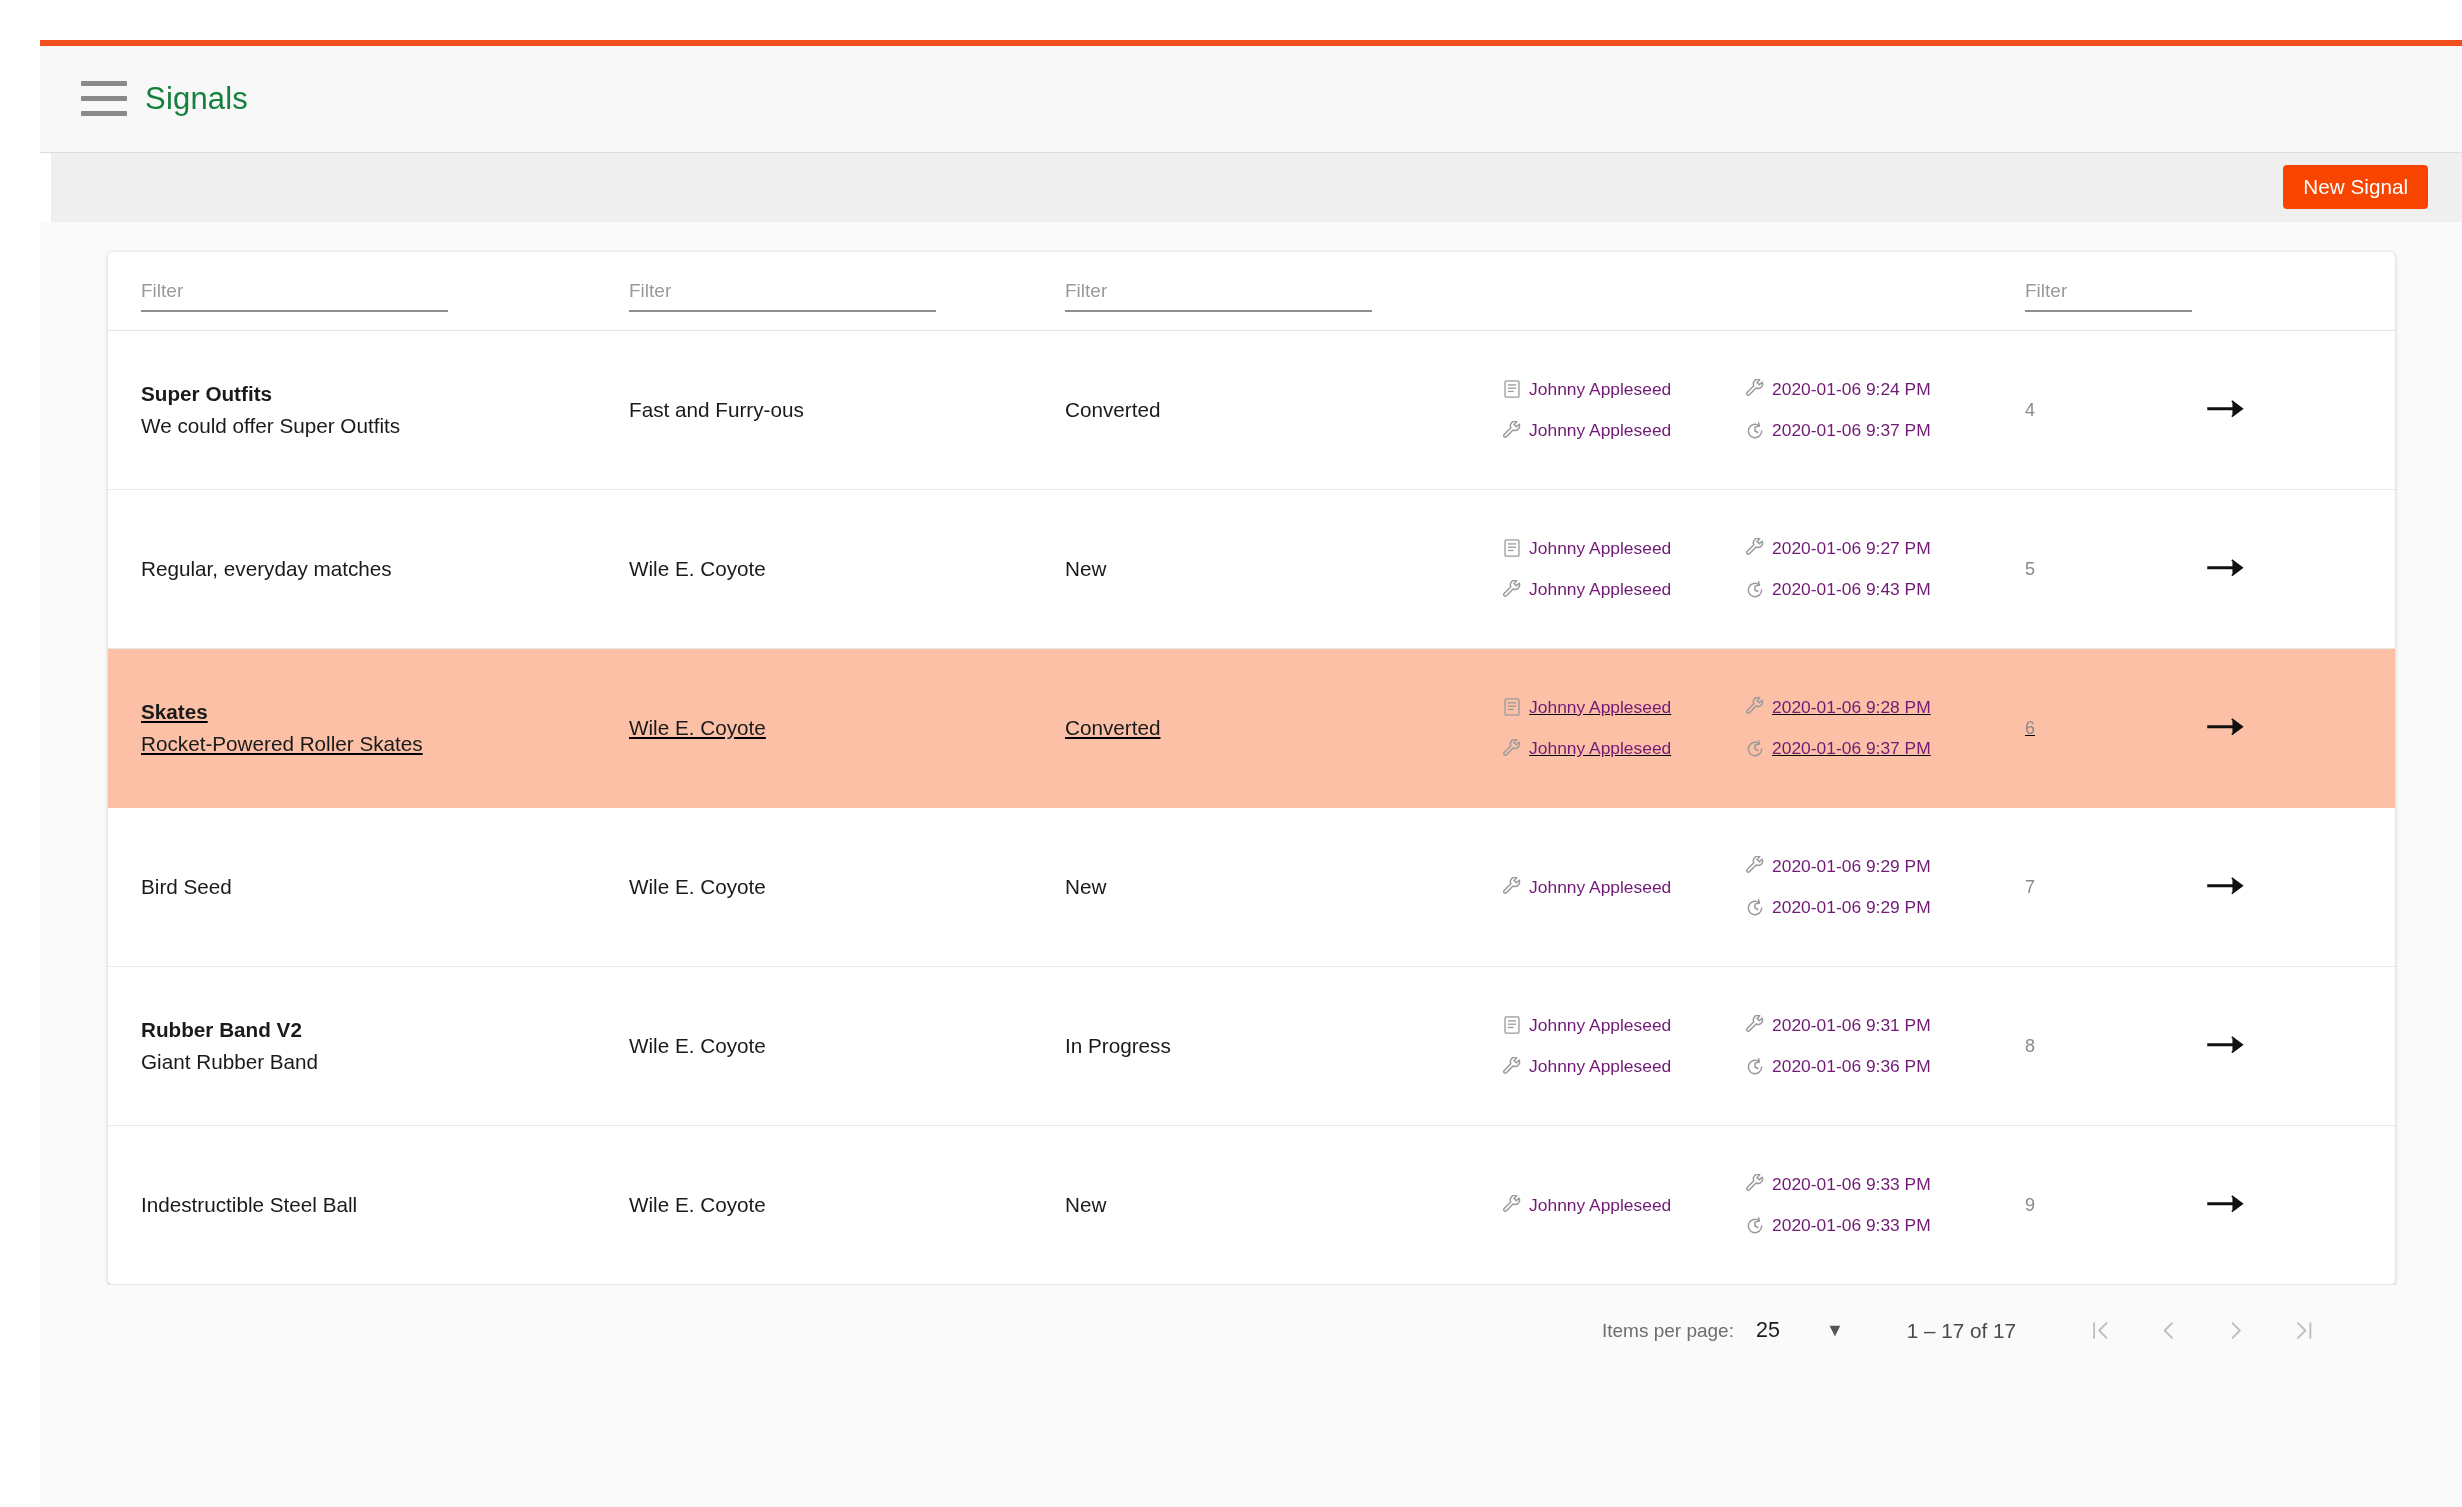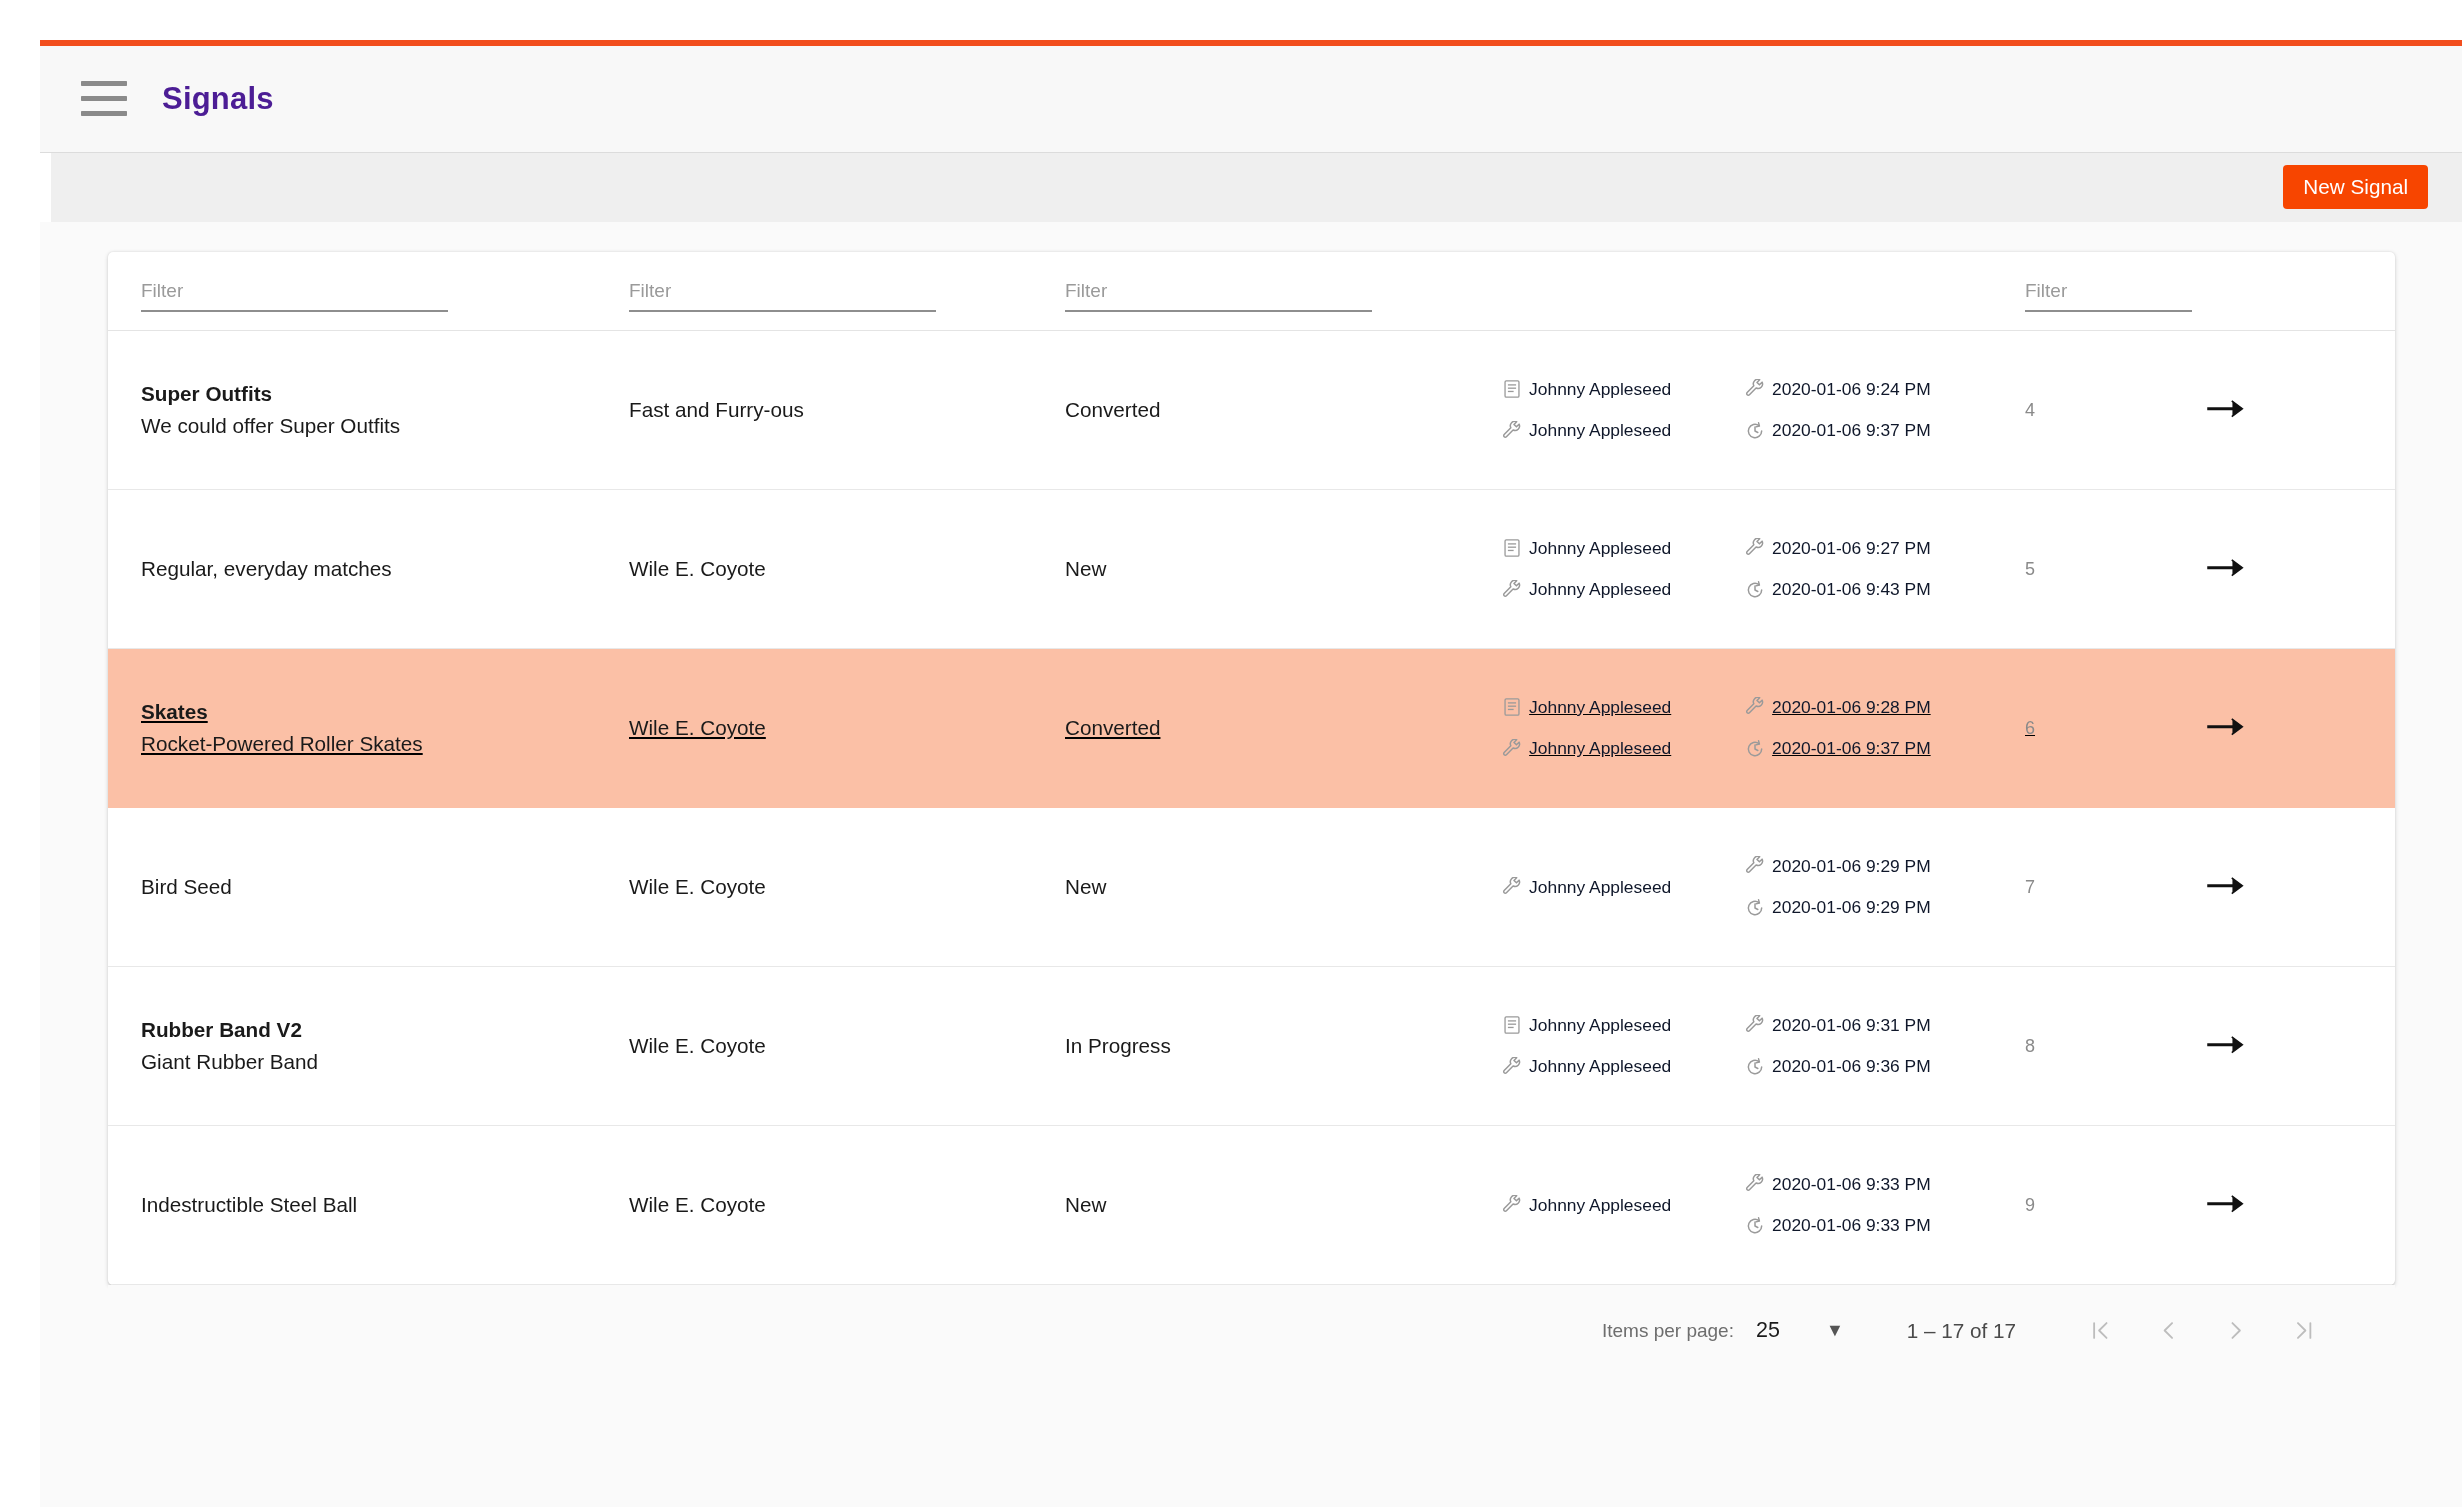--- a/index.html
+++ b/index.html
@@ -48,24 +48,24 @@
     flex: 0 0 auto;
   }
   .hamburger span {
     display: block;
     height: 5px;
     width: 100%;
     background: #8A8A8A;
     border-radius: 0.8px;
   }
   .app-title {
-    margin-left: 35px;
+    margin-left: 18px;
     font-size: 31px;
-    color: #4c1d95;
-    font-weight: 700;
+    color: #15803d;
+    font-weight: 400;
     letter-spacing: 0.2px;
   }
 
   
   .action-bar {
     height: 69px;
     background: #EFEFEF;
     display: flex;
     align-items: center;
     justify-content: flex-end;
@@ -175,21 +175,21 @@
     color: #1A1A1A;
   }
 
   
   .stack { display: flex; flex-direction: column; gap: 20px; }
   .stack-line {
     display: flex;
     align-items: center;
     gap: 6.6px;
     font-size: 17.4px;
-    color: #0f172a;
+    color: #701a75;
     white-space: nowrap;
   }
   .stack-line .ico {
     width: 21.5px;
     height: 21.5px;
     flex: 0 0 21.5px;
     display: inline-flex;
     align-items: center;
     justify-content: center;
   }

